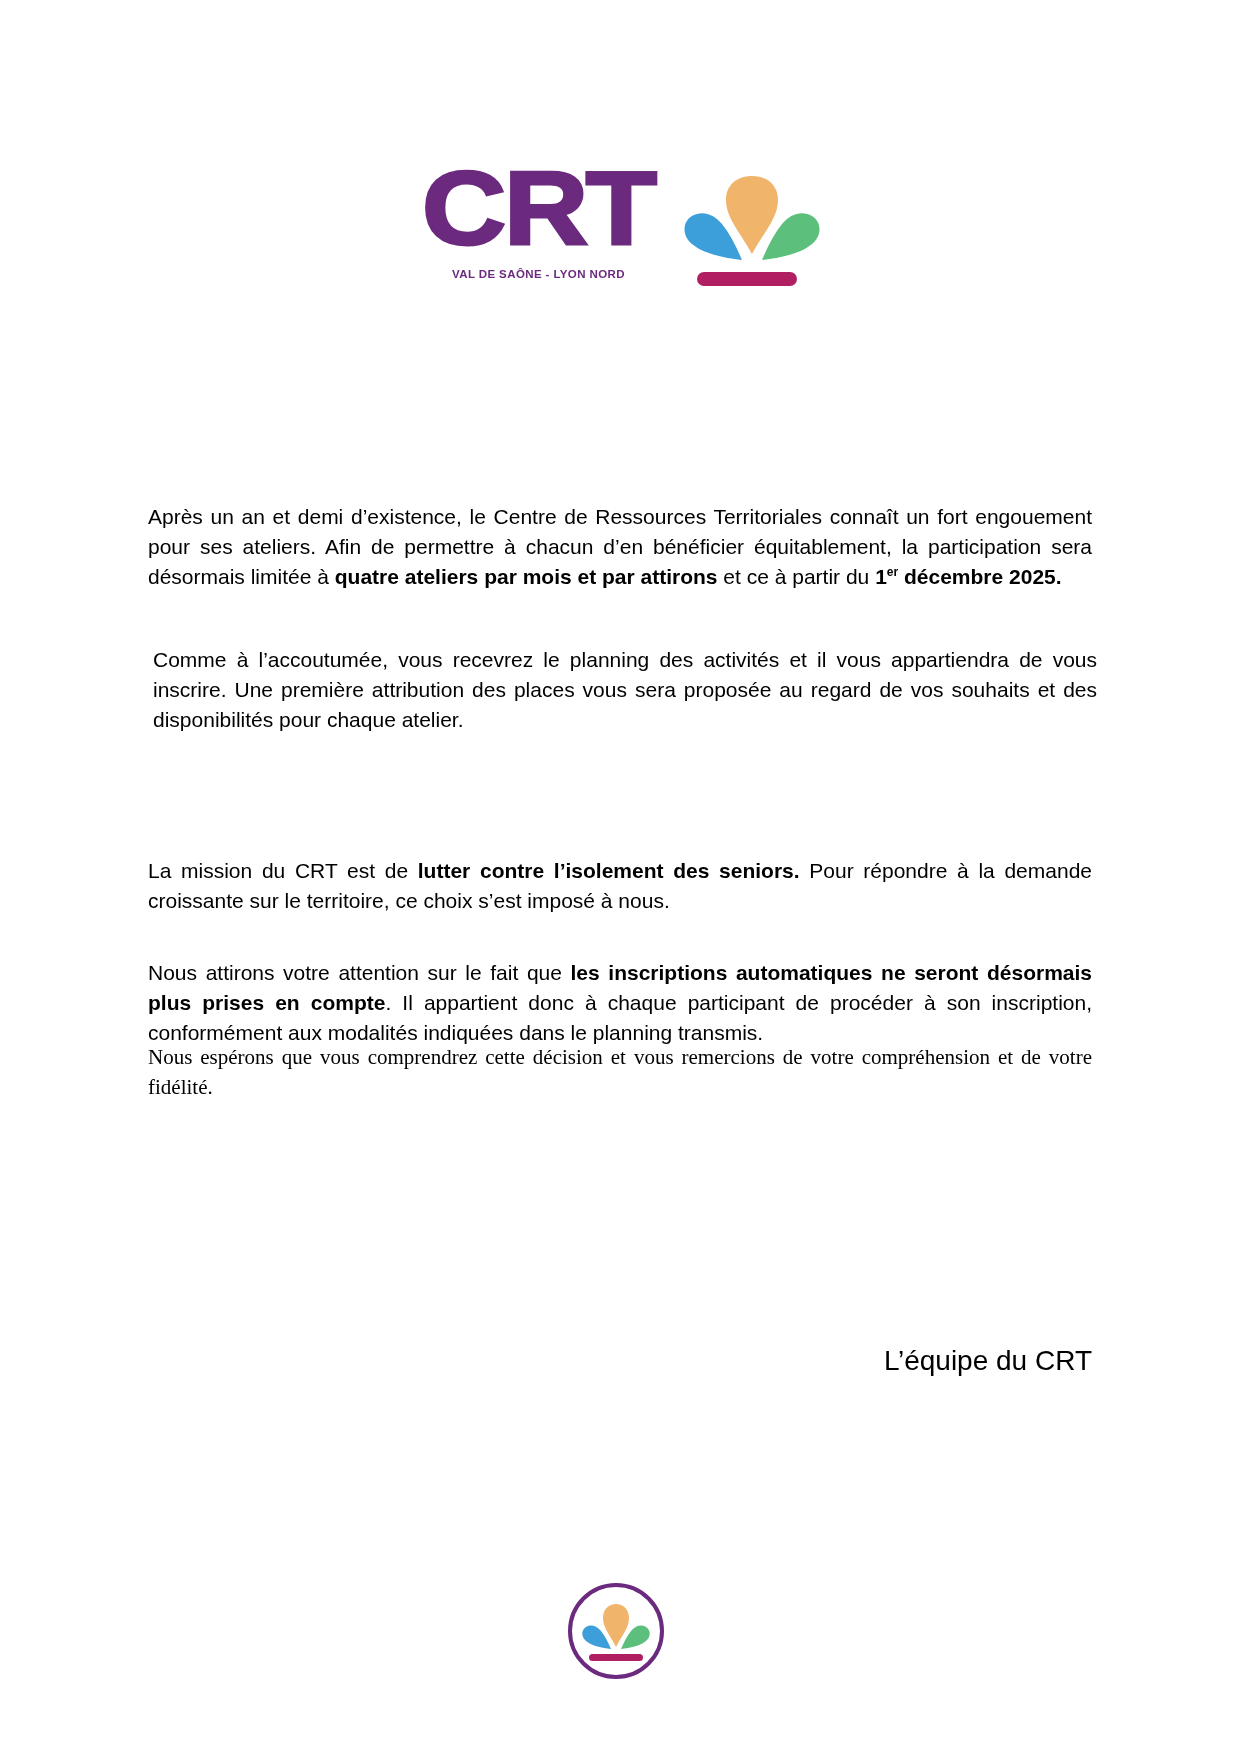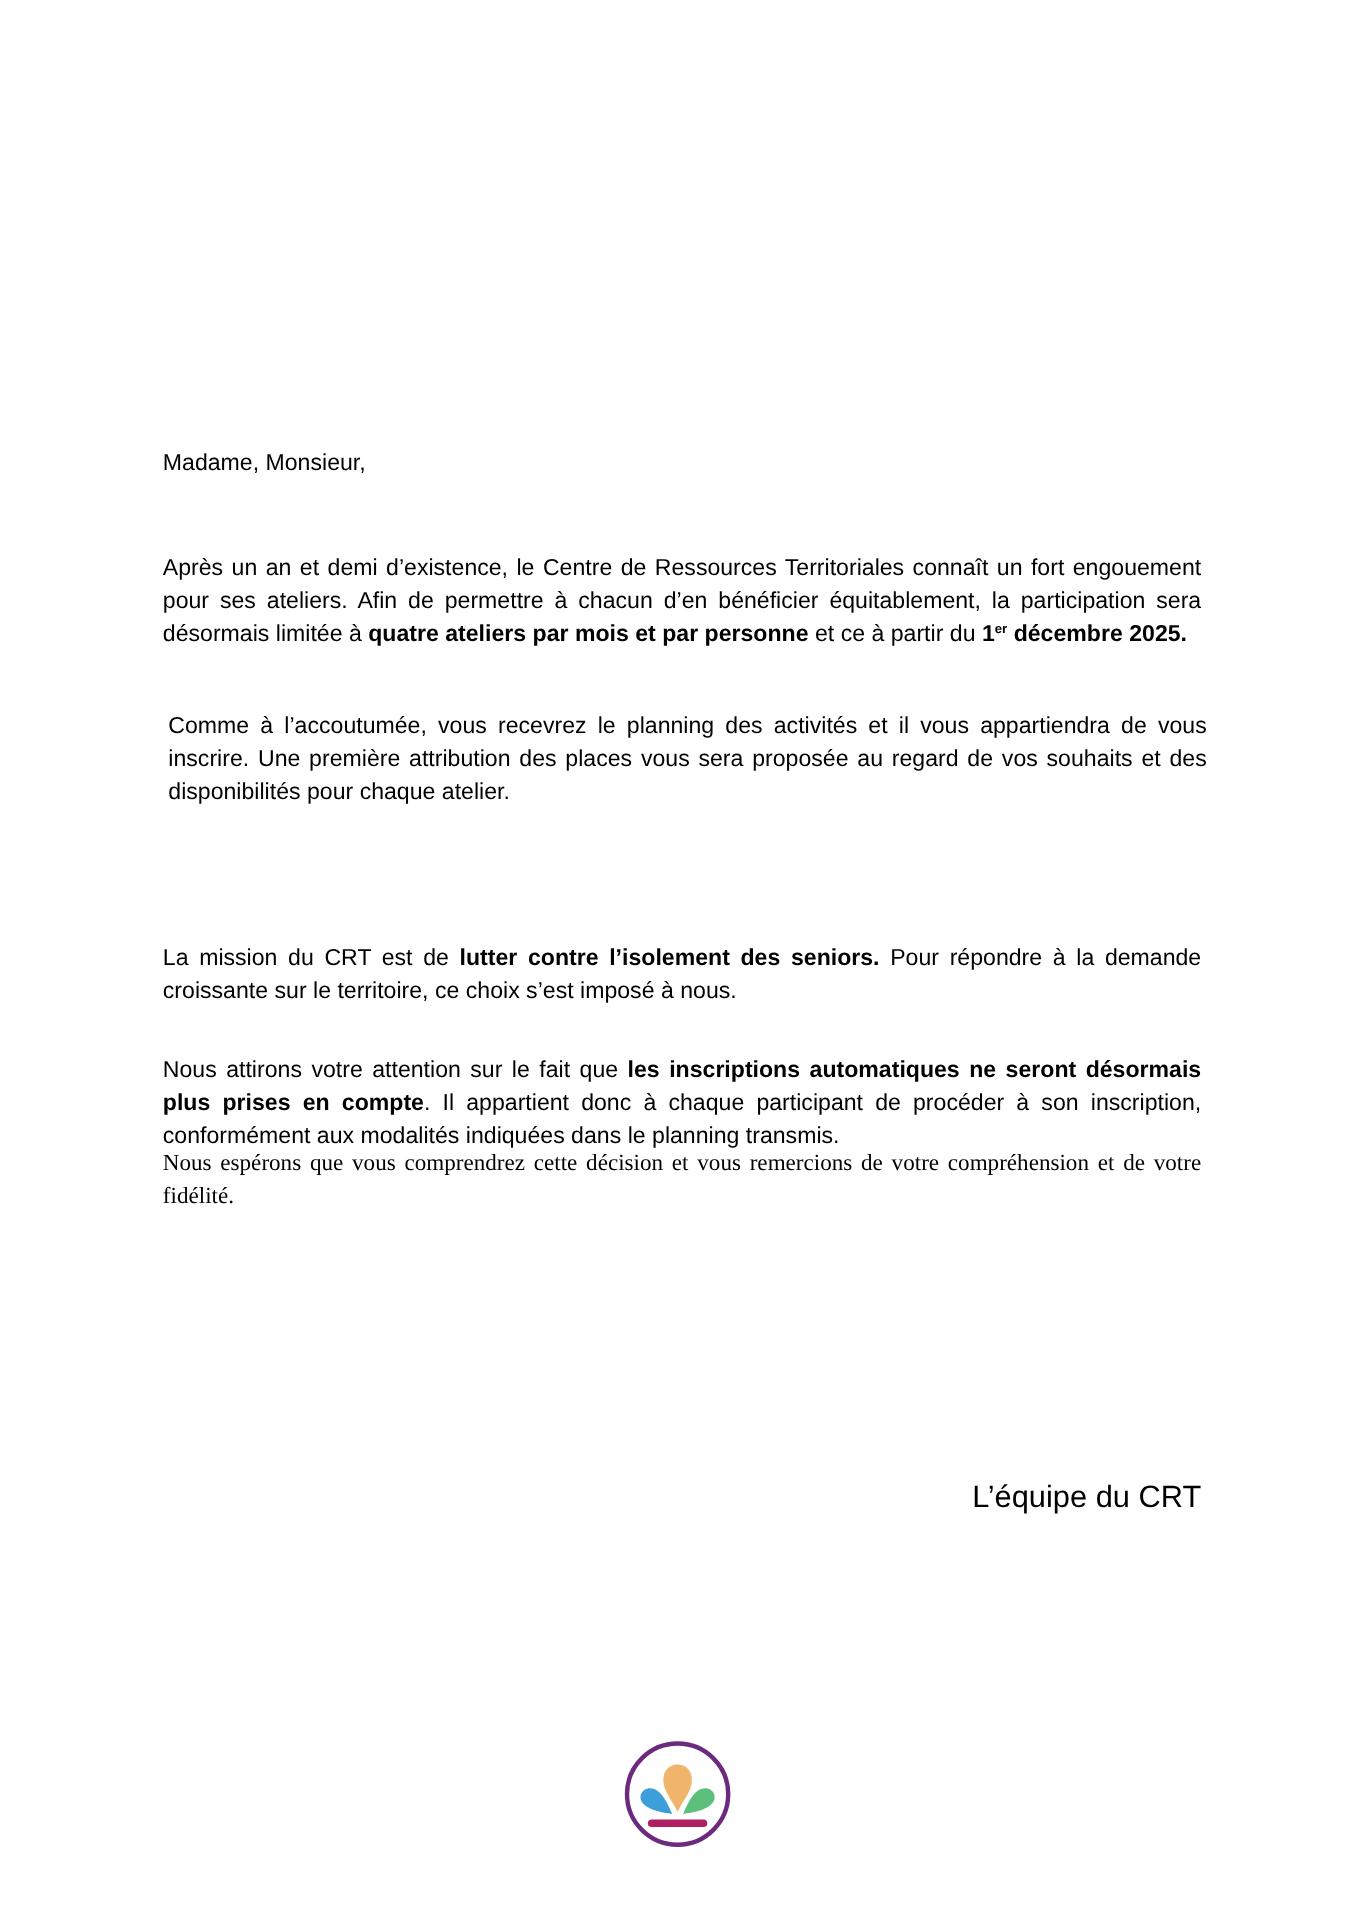--- a/index.html
+++ b/index.html
@@ -48,25 +48,38 @@
   }
 
   
   .footer-badge { position: absolute; left: 566px; top: 1581px; width: 100px; height: 100px; }
 </style>
 </head>
 <body>
 
 <div class="page">
 
+  <div class="logo">
+    <div class="logo-word">CRT</div>
+    <div class="logo-sub">VAL DE SAÔNE - LYON NORD</div>
+    <svg class="logo-mark" viewBox="0 0 145 118">
 
-  <div class="text salutation">Madame, Monsieur,</div>
+      <path d="M72 84 C 60 62, 46 48, 46 30 C 46 14, 58 6, 72 6 C 86 6, 98 14, 98 30 C 98 48, 84 62, 72 84 Z" fill="#f0b56a"></path>
+
+      <path d="M62 90 C 44 88, 24 84, 12 74 C 2 66, 2 52, 12 46 C 22 40, 34 44, 42 54 C 50 64, 56 76, 62 90 Z" fill="#3d9fda"></path>
+
+      <path d="M82 90 C 100 88, 120 84, 132 74 C 142 66, 142 52, 132 46 C 122 40, 110 44, 102 54 C 94 64, 88 76, 82 90 Z" fill="#5cbf7c"></path>
+
+      <rect x="17" y="102" width="100" height="14" rx="7" fill="#b01f62"></rect>
+    </svg>
+  </div>
+
 
   <p class="text p1" style="margin:0">
-    <span>Après un an et demi d’existence, le Centre de Ressources Territoriales connaît un fort engouement pour ses ateliers. Afin de permettre à chacun d’en bénéficier équitablement, la participation sera désormais limitée à </span><b>quatre ateliers par mois et par personne</b><span> et ce à partir du </span><b>1</b><sup>er</sup><b> décembre 2025.</b>
+    <span>Après un an et demi d’existence, le Centre de Ressources Territoriales connaît un fort engouement pour ses ateliers. Afin de permettre à chacun d’en bénéficier équitablement, la participation sera désormais limitée à </span><b>quatre ateliers par mois et par attirons</b><span> et ce à partir du </span><b>1</b><sup>er</sup><b> décembre 2025.</b>
   </p>
 
   <p class="text p2" style="margin:5px">
     <span>Comme à l’accoutumée, vous recevrez le planning des activités et il vous appartiendra de vous inscrire. Une première attribution des places vous sera proposée au regard de vos souhaits et des disponibilités pour chaque atelier.</span>
   </p>
 
 
   <p class="text p4" style="margin:0">
     <span>La mission du CRT est de </span><b>lutter contre l’isolement des seniors.</b><span> Pour répondre à la demande croissante sur le territoire, ce choix s’est imposé à nous.</span>
   </p>

